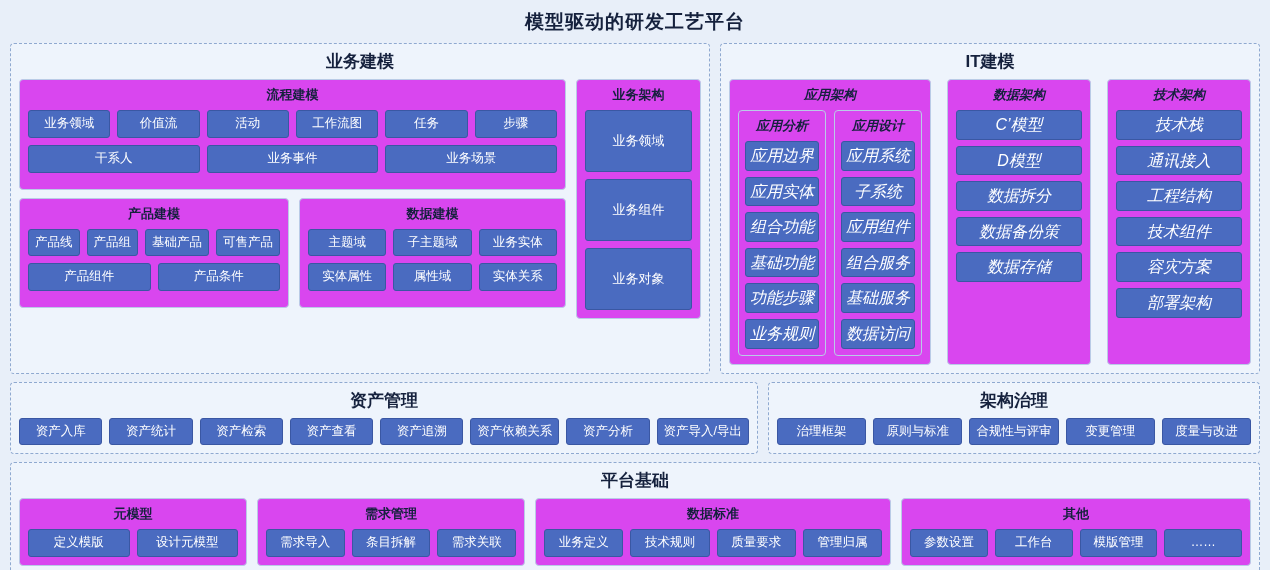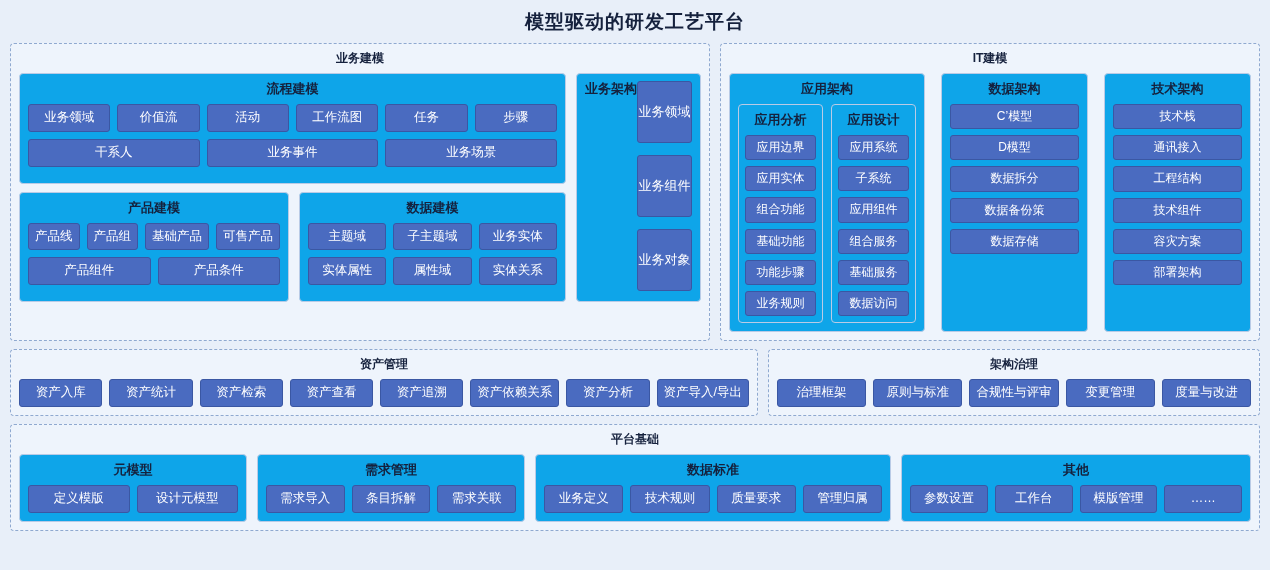--- a/index.html
+++ b/index.html
@@ -17,27 +17,27 @@
   }
   
   .panel{
     border:1px dashed #8fa9d0;
     border-radius:4px;
     background:#eef4fc;
     box-sizing:border-box;
     padding:4px 8px 8px 8px;
   }
   .panel-title{
-    text-align:center;font-weight:bold;font-size:12px;color:#15213d;margin:2px 0 6px 0;
+    text-align:center;font-weight:bold;font-size:17px;color:#15213d;margin:2px 0 6px 0;
   }
   .panel-title.sm{font-size:13px;}
   .solid{
     border:1px solid #b9cbe6;
     border-radius:4px;
-    background:#0ea5e9;
+    background:#d946ef;
     box-sizing:border-box;
     padding:4px 8px 8px 8px;
   }
   
   .chip{
     background:#4a6bc0;
     color:#fff;
     border:1px solid #3a57a3;
     border-radius:3px;
     font-size:12.5px;
@@ -59,28 +59,28 @@
   .biz-right{flex:0 0 125px;}
   .stack{display:flex;flex-direction:column;gap:7px;}
   .tallchip{
     background:#4a6bc0;color:#fff;border:1px solid #3a57a3;border-radius:3px;
     font-size:13px;display:flex;align-items:center;justify-content:center;
     height:62px;box-sizing:border-box;
   }
   .two-col{display:flex;gap:10px;margin-top:8px;}
   .two-col > div{flex:1;}
   
-  .it-inner{display:flex;gap:16px;}
+  .it-inner{display:flex;gap:16px;font-style:italic;}
   .app-arch{flex:1.38;}
   .data-arch{flex:1;}
   .tech-arch{flex:1;}
   .app-cols{display:flex;gap:8px;}
   .app-cols > div{flex:1;}
   .colchips{display:flex;flex-direction:column;gap:6px;}
-  .colchips .chip{padding:5px 4px;font-size:12px;}
+  .colchips .chip{padding:5px 4px;font-size:16px;}
   
   .mid{display:flex;gap:10px;margin-top:8px;}
   .asset{flex:0 0 748px;}
   .gov{flex:1;}
   .inline{display:flex;gap:7px;}
   .inline > .chip{flex:1;}
   
   .bottom{margin-top:8px;}
   .bottom-inner{display:flex;gap:10px;align-items:stretch;}
   .bb{flex:1;}
@@ -143,21 +143,21 @@
               <div class="row">
                 <div class="chip">实体属性</div>
                 <div class="chip">属性域</div>
                 <div class="chip">实体关系</div>
               </div>
             </div>
           </div>
         </div>
 
         <div class="biz-right">
-          <div class="solid" style="height:100%;display:flex;flex-direction:row;">
+          <div class="solid" style="height:100%;display:flex;flex-direction:column;">
             <div class="panel-title sm">业务架构</div>
             <div class="stack" style="flex:1;justify-content:space-around;">
               <div class="tallchip">业务领域</div>
               <div class="tallchip">业务组件</div>
               <div class="tallchip">业务对象</div>
             </div>
           </div>
         </div>
       </div>
     </div>

